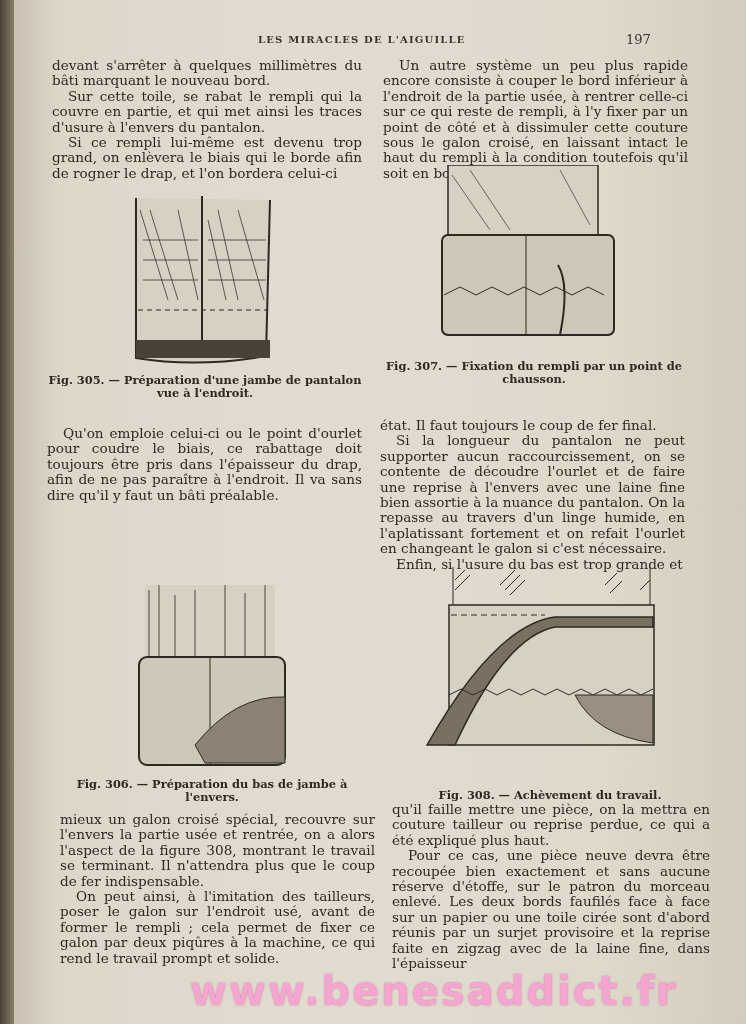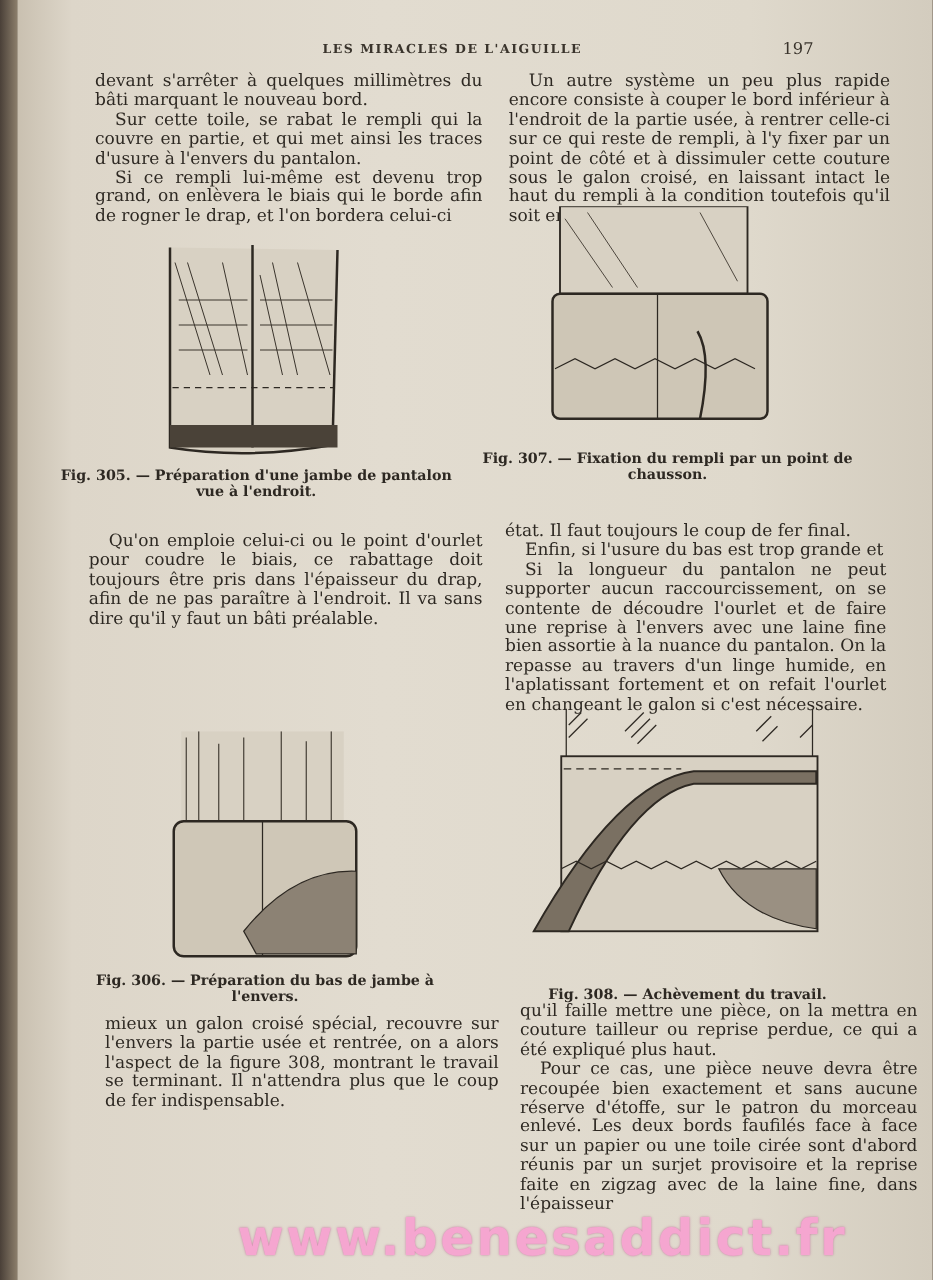--- a/index.html
+++ b/index.html
@@ -2,21 +2,21 @@
 <html><head>
 <meta charset="utf-8">
 <style>
   html,body{margin:0;padding:0;}
   body{width:746px;height:1024px;overflow:hidden;background:#6e6356;font-family:"DejaVu Serif",serif;}
   .page{position:absolute;left:14px;top:0;width:732px;height:1024px;
     background:linear-gradient(90deg,#c9c0b0 0%,#ddd6c9 6%,#e2dcd0 40%,#dfd9cc 80%,#d3ccbe 100%);}
   .spine{position:absolute;left:0;top:0;width:14px;height:1024px;background:linear-gradient(90deg,#4a4038,#8c7f6c);}
   .header{position:absolute;top:34px;left:258px;font-size:10px;letter-spacing:1.2px;font-weight:bold;color:#3a342c;text-align:center;}
   .pagenum{position:absolute;top:32px;left:626px;font-size:13px;color:#3a342c;}
-  .col{position:absolute;font-size:13.6px;line-height:15.4px;color:#2d2822;text-align:justify;margin-left:24px;}
+  .col{position:absolute;font-size:13.6px;line-height:15.4px;color:#2d2822;text-align:justify;}
   .col p{margin:0;}
   .col p.ind{text-indent:16px;}
   .cap{position:absolute;font-size:11.4px;line-height:13px;color:#2d2822;text-align:center;font-weight:bold;}
   .fig{position:absolute;}
   .watermark{position:absolute;left:190px;top:968px;font-family:"DejaVu Sans",sans-serif;font-size:40px;font-weight:bold;color:#f5a6d0;letter-spacing:2px;text-shadow:0 0 2px #c27a9f;}
   svg{display:block;}
 </style>
 </head>
 <body>
 
@@ -73,22 +73,22 @@
   <path d="M120 170 Q130 120 118 100" fill="none" stroke="#2d2822" stroke-width="2"></path>
 </svg>
 </div>
 <div class="cap" style="left:379px;top:360px;width:310px;">Fig. 307. — Fixation du rempli par un point de chausson.</div>
 
 <div class="col" style="left:47px;top:426px;width:315px;">
     <p class="ind">Qu'on emploie celui-ci ou le point d'ourlet pour coudre le biais, ce rabattage doit toujours être pris dans l'épaisseur du drap, afin de ne pas paraître à l'endroit. Il va sans dire qu'il y faut un bâti préalable.</p>
   </div>
 <div class="col" style="left:380px;top:418px;width:305px;">
     <p>état. Il faut toujours le coup de fer final.</p>
+    <p class="ind">Si la longueur du pantalon ne peut supporter aucun raccourcissement, on se contente de découdre l'ourlet et de faire une reprise à l'envers avec une laine fine bien assortie à la nuance du pantalon. On la repasse au travers d'un linge humide, en l'aplatissant fortement et on refait l'ourlet en changeant le galon si c'est nécessaire.</p>
     <p class="ind">Enfin, si l'usure du bas est trop grande et</p>
-    <p class="ind">Si la longueur du pantalon ne peut supporter aucun raccourcissement, on se contente de découdre l'ourlet et de faire une reprise à l'envers avec une laine fine bien assortie à la nuance du pantalon. On la repasse au travers d'un linge humide, en l'aplatissant fortement et on refait l'ourlet en changeant le galon si c'est nécessaire.</p>
   </div>
 
 <div class="fig" style="left:135px;top:585px;">
 <svg width="155" height="185" viewBox="0 0 155 185">
   <rect x="10" y="0" width="130" height="75" fill="#d8d1c3"></rect>
   <g stroke="#3a342c" stroke-width="0.9">
     <line x1="14" y1="5" x2="14" y2="75"></line>
         <line x1="24" y1="0" x2="24" y2="75"></line>
         <line x1="40" y1="10" x2="40" y2="75"></line>
     <line x1="60" y1="5" x2="60" y2="75"></line>
@@ -121,19 +121,20 @@
   <line x1="26" y1="50" x2="120" y2="50" stroke="#2d2822" stroke-dasharray="6 4"></line>
   <path d="M2 180 Q70 60 130 52 L228 52 L228 62 L130 62 Q80 72 30 180 Z" fill="#7a7062" stroke="#2d2822" stroke-width="1.5"></path>
   <path d="M24 130 L36 124 L48 130 L60 124 L72 130 L84 124 L96 130 L108 124 L120 130 L132 124 L144 130 L156 124 L168 130 L180 124 L192 130 L204 124 L216 130 L228 124" fill="none" stroke="#2d2822"></path>
   <path d="M150 130 Q170 170 228 178 L228 130 Z" fill="#9a9082" stroke="#2d2822"></path>
 </svg>
 </div>
 <div class="cap" style="left:410px;top:764px;width:280px;margin-top:25px;">Fig. 308. — Achèvement du travail.</div>
 
 <div class="col" style="left:60px;top:812px;width:315px;">
     <p>mieux un galon croisé spécial, recouvre sur l'envers la partie usée et rentrée, on a alors l'aspect de la figure 308, montrant le travail se terminant. Il n'attendra plus que le coup de fer indispensable.</p>
+    <p class="ind">On peut ainsi, à l'imitation des tailleurs, poser le galon sur l'endroit usé, avant de former le rempli ; cela permet de fixer ce galon par deux piqûres à la machine, ce qui rend le travail prompt et solide.</p>
   </div>
 <div class="col" style="left:392px;top:802px;width:318px;">
     <p>qu'il faille mettre une pièce, on la mettra en couture tailleur ou reprise perdue, ce qui a été expliqué plus haut.</p>
     <p class="ind">Pour ce cas, une pièce neuve devra être recoupée bien exactement et sans aucune réserve d'étoffe, sur le patron du morceau enlevé. Les deux bords faufilés face à face sur un papier ou une toile cirée sont d'abord réunis par un surjet provisoire et la reprise faite en zigzag avec de la laine fine, dans l'épaisseur</p>
   </div>
 
 <div class="watermark">www.benesaddict.fr</div>
 
 </body></html>

